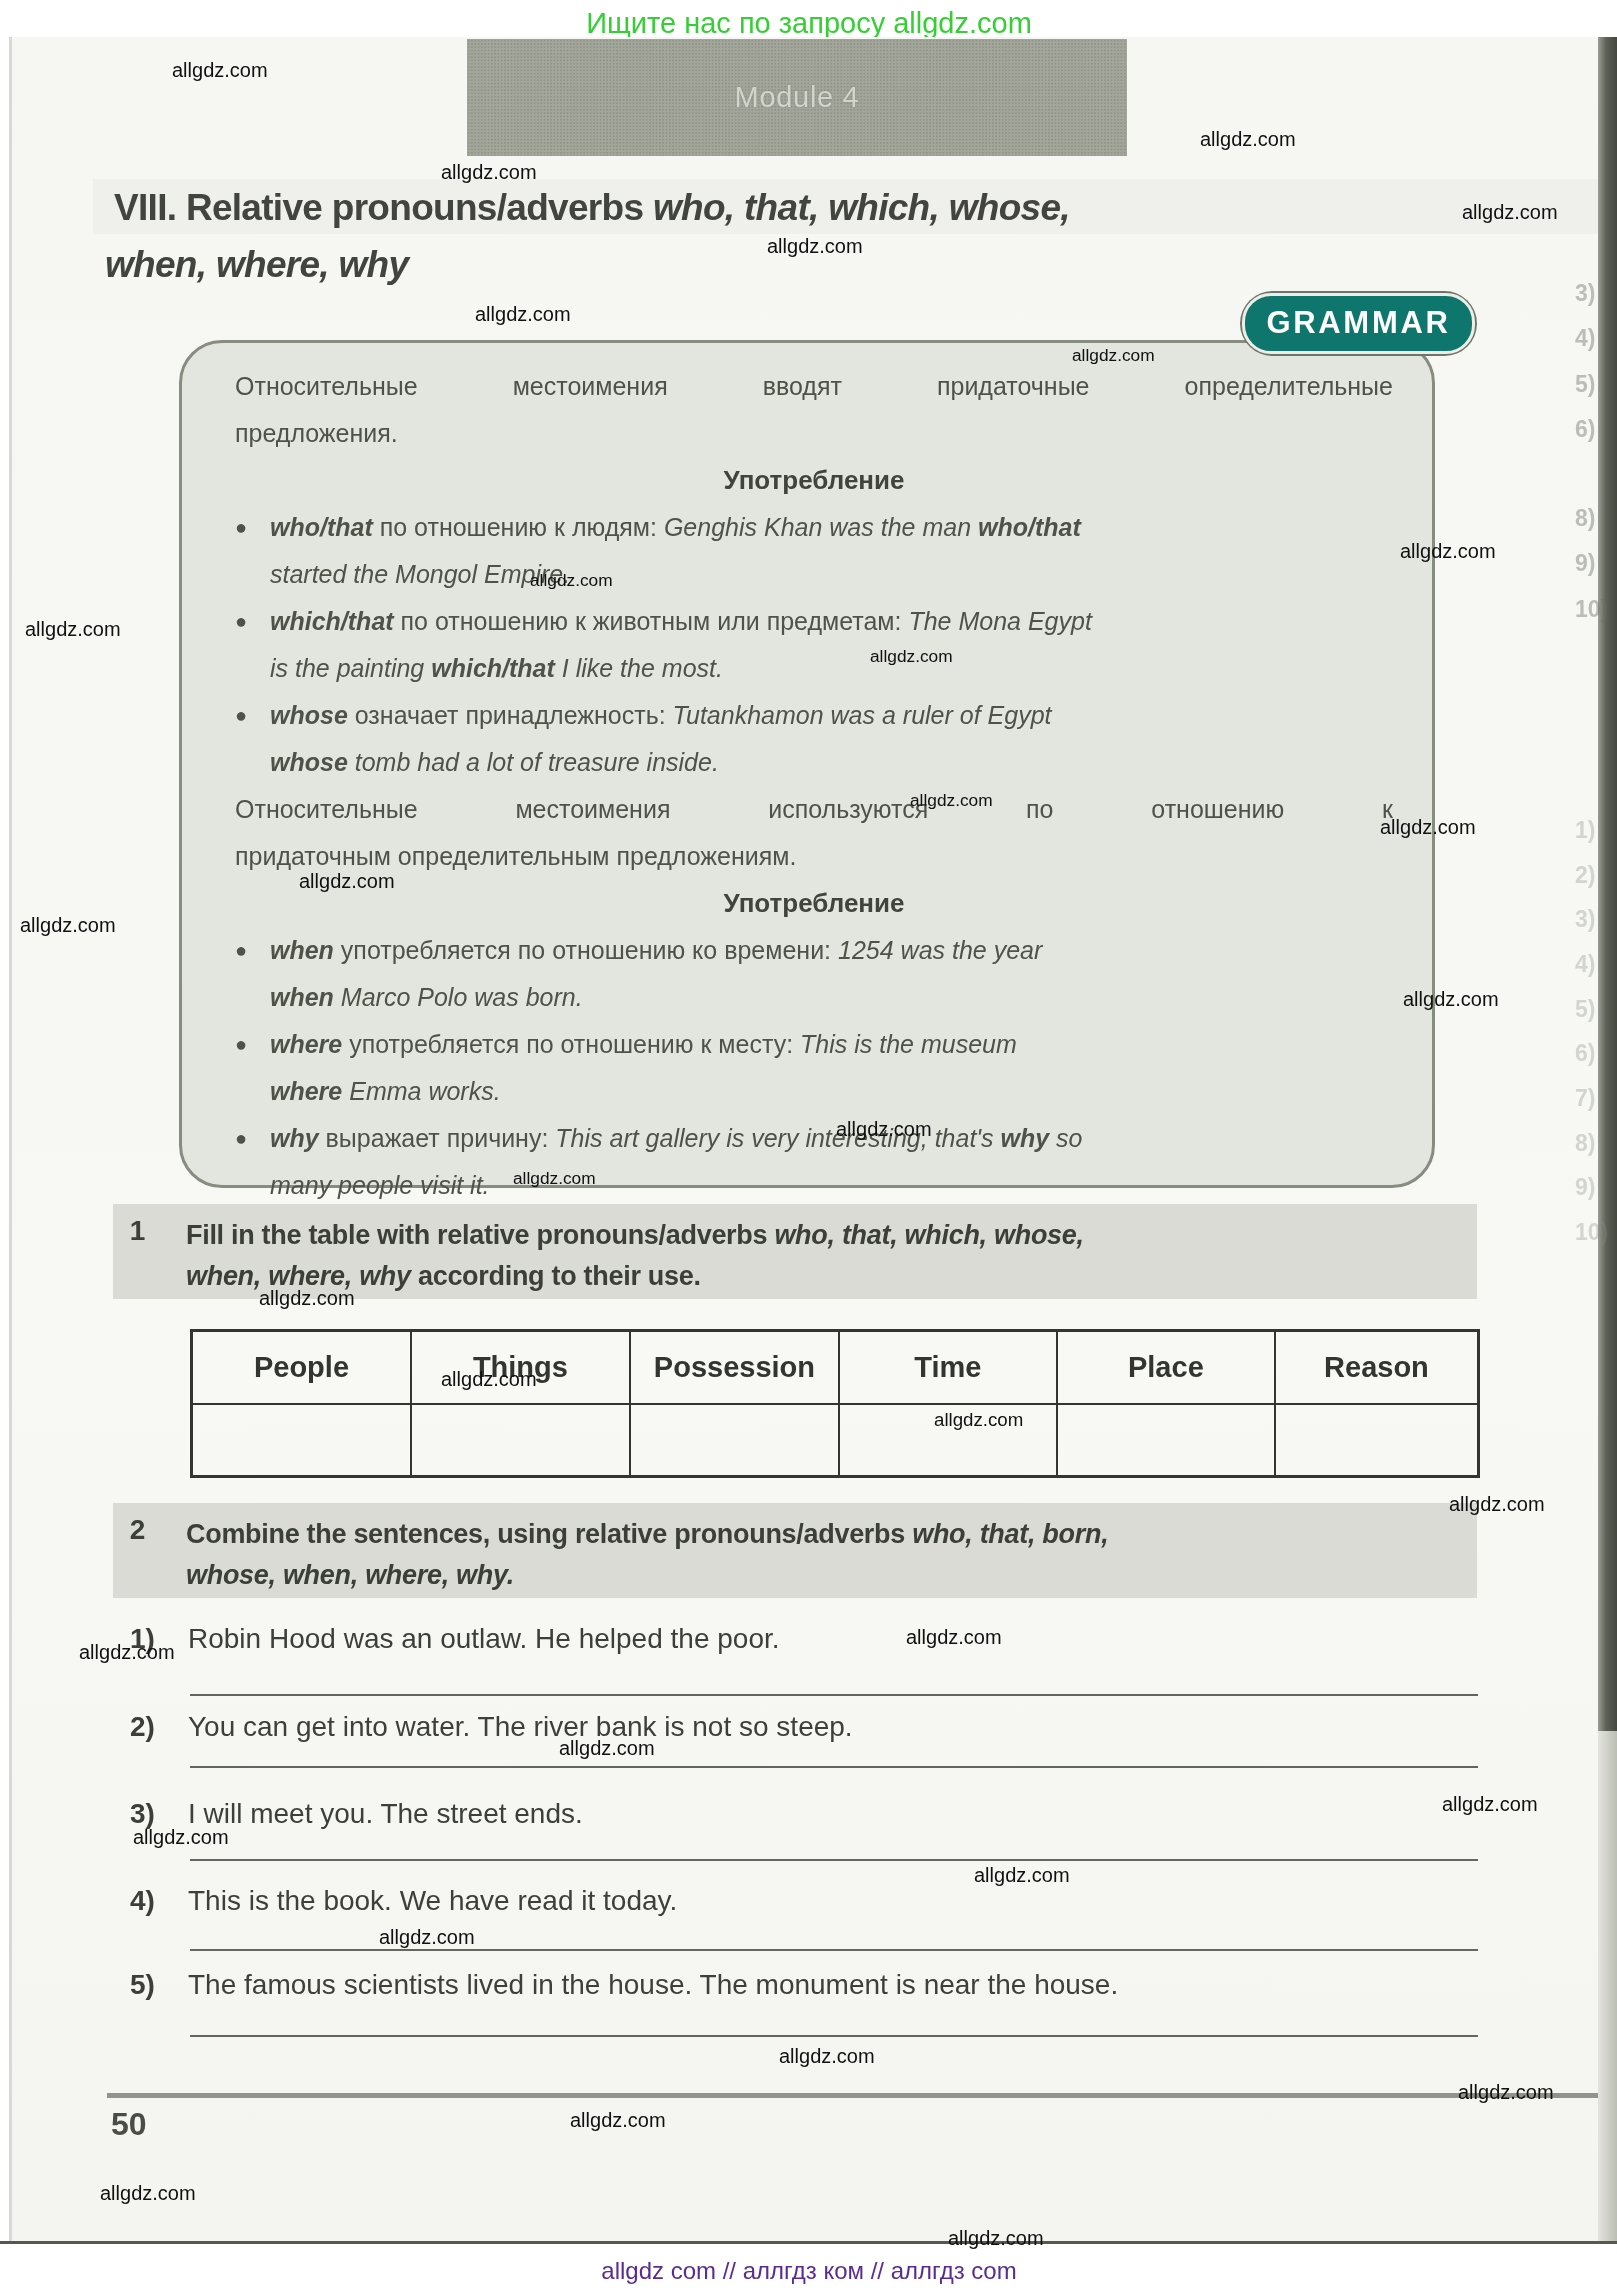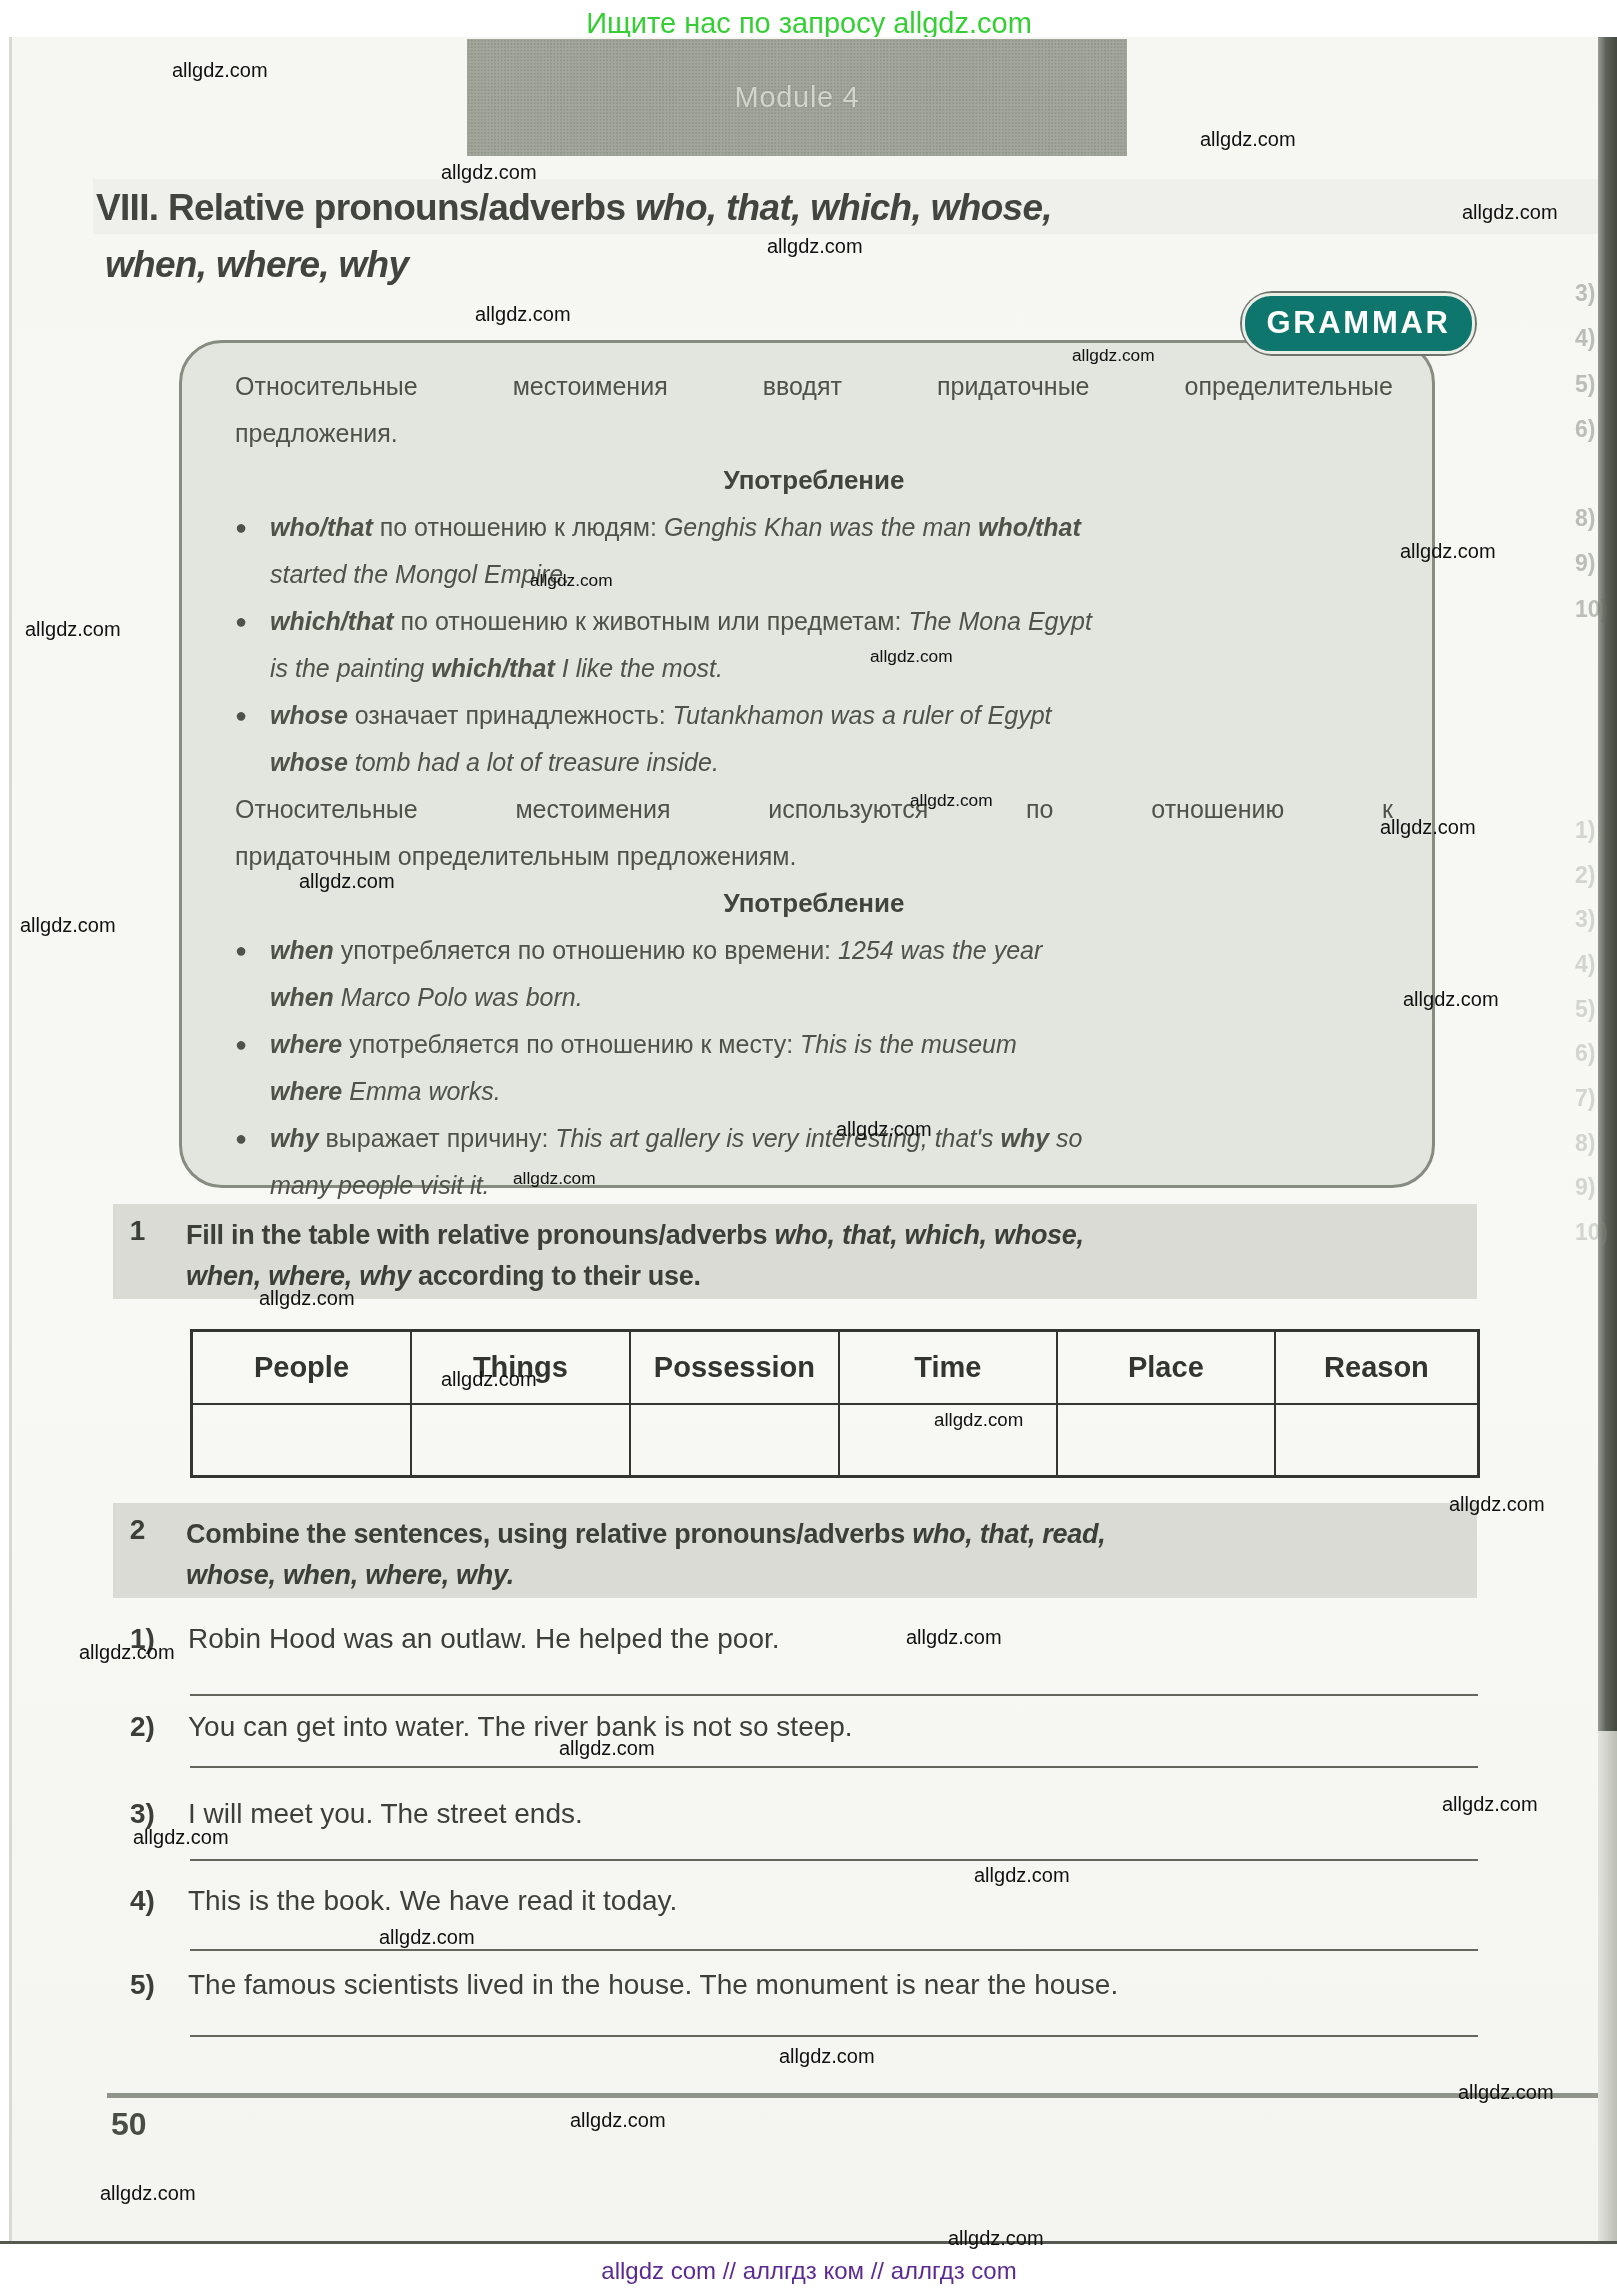--- a/index.html
+++ b/index.html
@@ -21,21 +21,21 @@
 
   #module-box{left:467px;top:39px;width:660px;height:117px;
     background-color:#a2a69b;
     background-image:radial-gradient(#8f9388 0.8px, transparent 0.8px);
     background-size:3.3px 3.3px;
     display:flex;align-items:center;justify-content:center;}
   #module-box .mtxt{color:#d3d5cc;font-size:29px;font-weight:normal;letter-spacing:0.7px;
     text-shadow:0 0 2px rgba(120,124,114,.6);}
 
   #title-band{left:93px;top:179px;width:1525px;height:55px;background:#efefeb;}
-  #title-line1{left:96px;top:187px;font-size:37px;font-weight:bold;color:#42453d;
+  #title-line1{left:114px;top:187px;font-size:37px;font-weight:bold;color:#42453d;
     letter-spacing:-0.7px;white-space:nowrap;}
   #title-line2{left:105px;top:244px;font-size:37px;font-weight:bold;font-style:italic;
     color:#42453d;letter-spacing:-0.7px;}
   .tit-it{font-style:italic;}
 
   #grammar-badge{left:1240px;top:291px;width:237px;height:65px;
     background:#6f746a;border-radius:35px;padding:0;z-index:5;
     display:flex;align-items:center;justify-content:center;}
   #grammar-badge .inner{width:calc(100% - 10.7px);height:calc(100% - 10.7px);
     background:#0f766e;border:3.3px solid #eceee8;border-radius:29px;
@@ -193,21 +193,21 @@
     <td></td>
     <td></td>
     <td></td>
   </tr>
 </tbody>
   </table>
 
 <div class="abs ex-band" id="ex2-band">
   <span class="ex-num">2</span>
   <div class="ex-text">
-    <span>Combine the sentences, using relative pronouns/adverbs </span><span class="tit-it">who, that, read,</span><br>
+    <span>Combine the sentences, using relative pronouns/adverbs </span><span class="tit-it">who, that, born,</span><br>
     <span class="tit-it">whose, when, where, why.</span>
   </div>
 </div>
 
 <span class="sent-num abs" style="top:1623px">1)</span>
 <span class="sent-text abs" style="top:1623px">Robin Hood was an outlaw. He helped the poor.</span>
 <div class="ans-line abs" style="top:1694px"></div>
 
 <span class="sent-num abs" style="top:1711px">2)</span>
 <span class="sent-text abs" style="top:1711px">You can get into water. The river bank is not so steep.</span>

